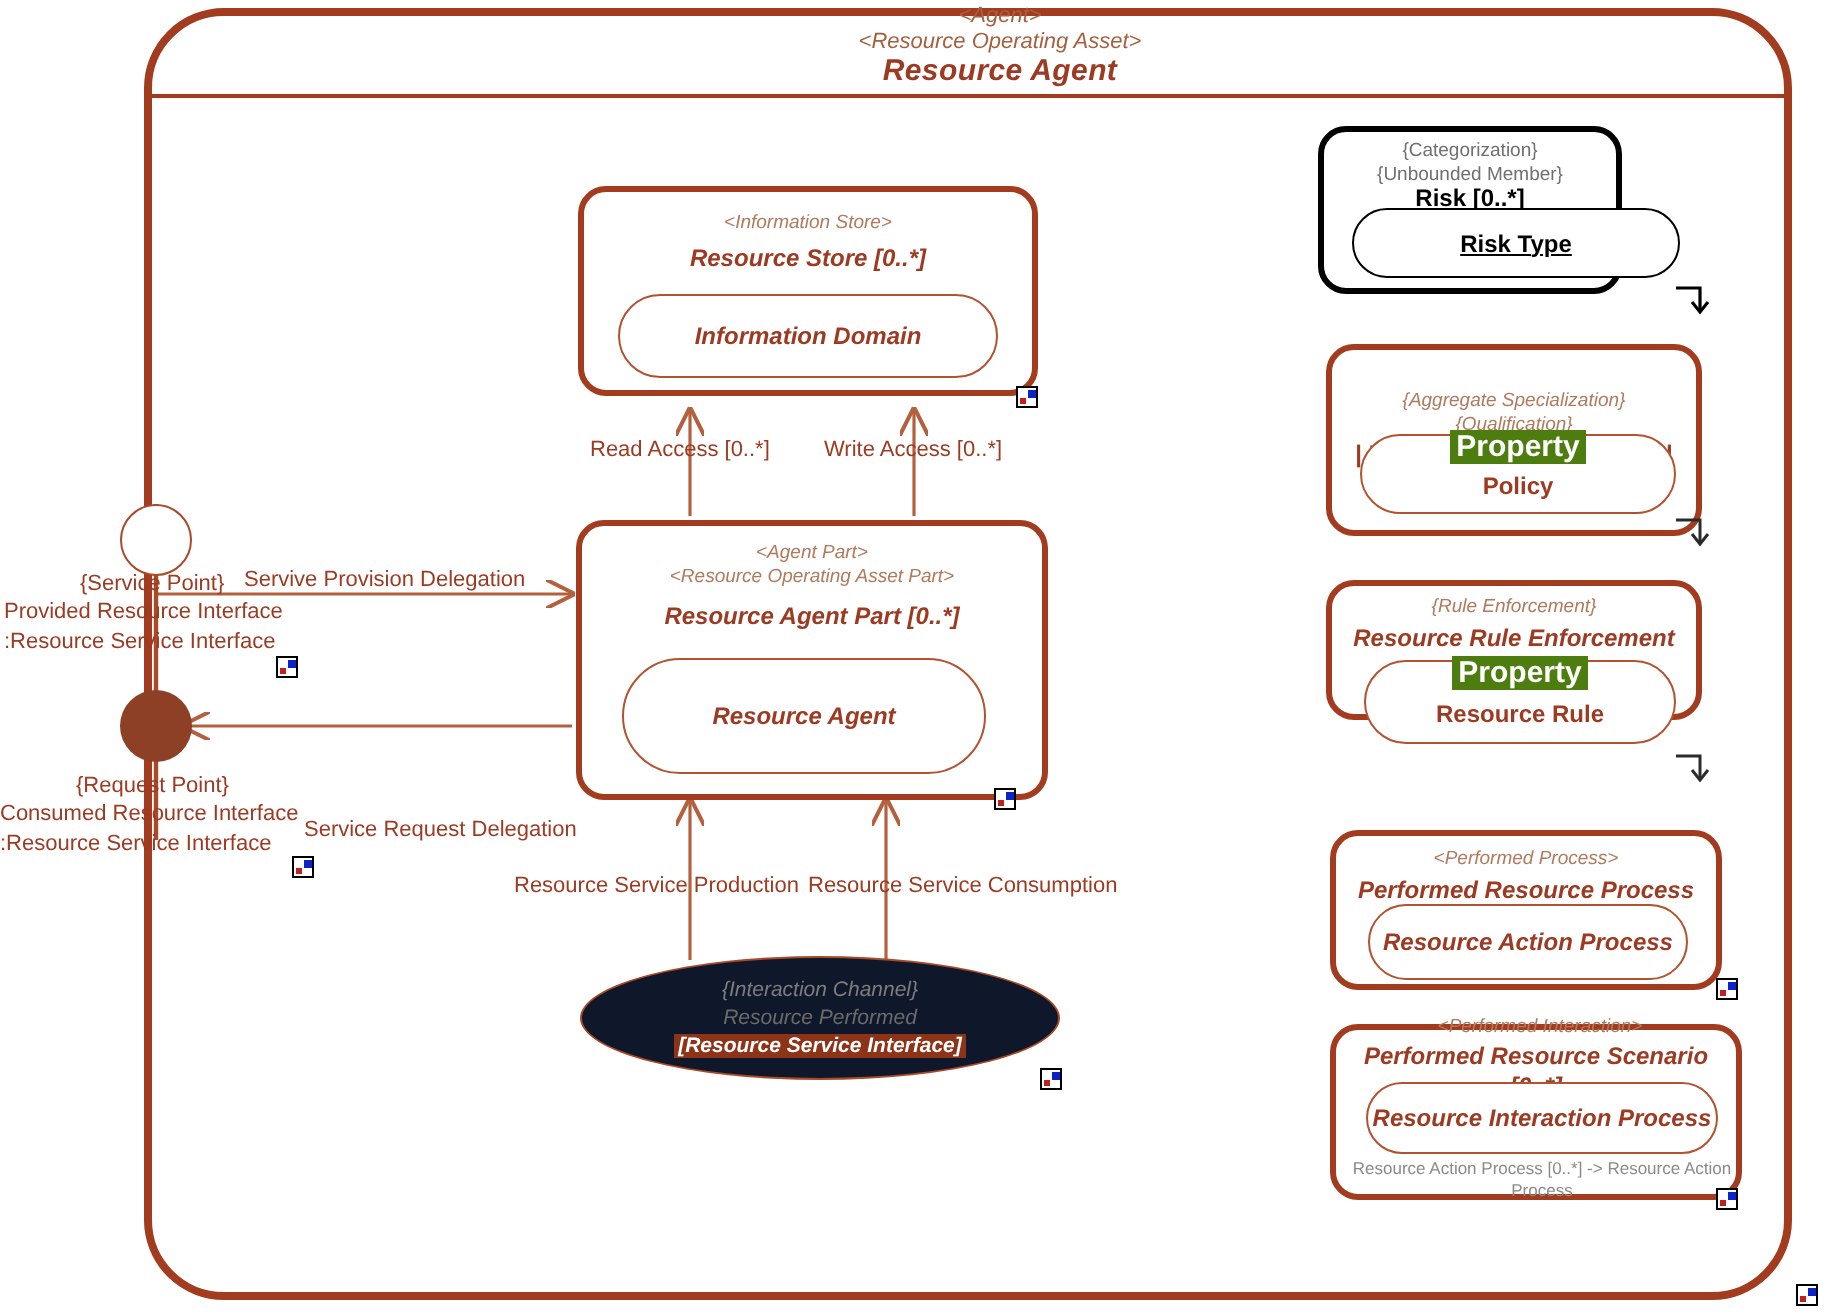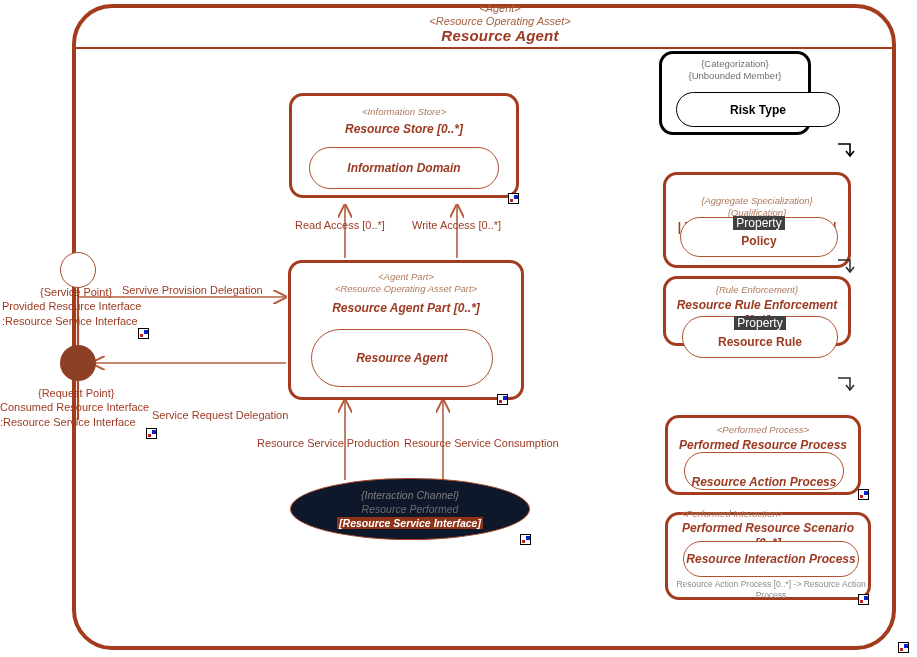--- a/index.html
+++ b/index.html
@@ -39,35 +39,35 @@
   }
   .ebox.black{border:3px solid #000000;border-radius:14px;}
 
   .inner{
     border:1.5px solid #b2522f;
     border-radius:40px;
     background:#ffffff;
     display:flex;align-items:center;justify-content:center;
     text-align:center;
   }
-  .inner.black{border:1.5px solid #000;}
+  .inner.black{border:1.5px solid #000;text-decoration:underline;}
 
   .st-s{font-size:9.5px;color:#b07a5d;font-style:italic;line-height:1.25;}
   .st-s.blk{color:#6f6f6f;font-style:normal;}
   .nm-s{font-size:12px;font-style:italic;font-weight:bold;color:#9c3a22;line-height:1.25;}
   .nm-s.blk{color:#000;font-style:normal;}
   .nm-u{font-size:12px;font-weight:bold;color:#9c3a22;line-height:1.25;}
   .inner-t{font-size:12px;font-style:italic;font-weight:bold;color:#9c3a22;}
   .inner-t.upr{font-style:normal;}
   .inner-t.blk{color:#000;font-style:normal;}
   .foot-t{font-size:8.5px;color:#8a8a8a;line-height:1.25;}
 
   .prop{
-    display:inline-block;background:#404040;color:#ffffff;
-    font-size:12px;font-weight:normal;padding:0 3px;
+    display:inline-block;background:#4d7c0f;color:#ffffff;
+    font-size:15px;font-weight:bold;padding:0 3px;
   }
 
   
   .ellipse{
     border:1.5px solid #a94a29;border-radius:50%;
     background:#0f172a;text-align:center;
     display:flex;flex-direction:column;align-items:center;justify-content:center;
   }
   .el-st{font-size:10.5px;font-style:italic;color:#7d7d7d;line-height:1.3;}
   .el-nm{font-size:10.5px;font-style:italic;color:#6b6b6b;line-height:1.3;}
@@ -188,23 +188,24 @@
 
   <div class="abs noteicon" style="left:138px;top:328px;">
       <i></i>
       <i class="r"></i>
     </div>
   <div class="abs noteicon" style="left:146px;top:428px;">
       <i></i>
       <i class="r"></i>
     </div>
 
-  <div class="abs ebox black" style="left:659px;top:51px;width:152px;height:84px;">
+  <div class="abs ebox black" style="left:659px;top:63px;width:152px;height:84px;">
     <div class="st-s blk" style="margin-top:4px;">{Categorization}</div>
     <div class="st-s blk">{Unbounded Member}</div>
+    <div class="nm-s blk" style="margin-top:-2px;">Risk [0..*]</div>
     <div class="inner black abs" style="left:14px;top:38px;width:164px;height:35px;">
       <span class="inner-t blk">Risk Type</span>
     </div>
   </div>
   <svg class="abs" style="left:836px;top:142px;width:22px;height:22px;">
     <path d="M2,2 L14,2 L14,13" fill="none" stroke="#000" stroke-width="1.6"></path>
     <path d="M10,9 L14,14 L18,9" fill="none" stroke="#000" stroke-width="1.6"></path>
   </svg>
 
   <div class="abs ebox" style="left:663px;top:172px;width:188px;height:96px;">
@@ -214,54 +215,54 @@
     <div class="inner abs" style="left:14px;top:42px;width:158px;height:40px;flex-direction:column;">
       <span class="prop" style="margin-top:-10px;">Property</span>
       <span class="inner-t upr" style="margin-top:4px;">Policy</span>
     </div>
   </div>
   <svg class="abs" style="left:836px;top:258px;width:22px;height:22px;">
     <path d="M2,2 L14,2 L14,13" fill="none" stroke="#2b2b2b" stroke-width="1.5"></path>
     <path d="M10,9 L14,14 L18,9" fill="none" stroke="#2b2b2b" stroke-width="1.5"></path>
   </svg>
 
-  <div class="abs ebox" style="left:663px;top:276px;width:188px;height:70px;">
+  <div class="abs ebox" style="left:663px;top:290px;width:188px;height:70px;">
     <div class="st-s" style="margin-top:5px;">{Rule Enforcement}</div>
     <div class="nm-s" style="margin-top:2px;">Resource Rule Enforcement [0..*]</div>
     <div class="inner abs" style="left:16px;top:37px;width:156px;height:42px;flex-direction:column;">
       <span class="prop" style="margin-top:-10px;">Property</span>
       <span class="inner-t upr" style="margin-top:5px;">Resource Rule</span>
     </div>
   </div>
   <svg class="abs" style="left:836px;top:376px;width:22px;height:22px;">
     <path d="M2,2 L14,2 L14,13" fill="none" stroke="#2b2b2b" stroke-width="1.5"></path>
     <path d="M10,9 L14,14 L18,9" fill="none" stroke="#2b2b2b" stroke-width="1.5"></path>
   </svg>
 
   <div class="abs ebox" style="left:665px;top:415px;width:196px;height:80px;">
     <div class="st-s" style="margin-top:6px;">&lt;Performed Process&gt;</div>
     <div class="nm-s" style="margin-top:2px;">Performed Resource Process [0..*]</div>
-    <div class="inner abs" style="left:16px;top:34px;width:160px;height:38px;align-items:flex-end;">
+    <div class="inner abs" style="left:16px;top:34px;width:160px;height:38px;">
       <span class="inner-t">Resource Action Process</span>
     </div>
   </div>
   <div class="abs noteicon" style="left:858px;top:489px;">
       <i></i>
       <i class="r"></i>
     </div>
 
   <div class="abs ebox" style="left:665px;top:512px;width:206px;height:88px;">
     <div class="nm-s" style="margin-top:6px;">Performed Resource Scenario [0..*]</div>
     <div class="inner abs" style="left:15px;top:26px;width:176px;height:36px;">
       <span class="inner-t">Resource Interaction Process</span>
     </div>
     <div class="foot-t abs" style="left:8px;top:64px;width:190px;">Resource Action Process [0..*] -&gt; Resource Action Process</div>
   </div>
 
-  <div class="abs st-s" style="left:662px;top:508px;width:140px;text-align:center;">&lt;Performed Interaction&gt;</div>
+  <div class="abs st-s" style="left:700px;top:508px;width:140px;text-align:center;">&lt;Performed Interaction&gt;</div>
   <div class="abs noteicon" style="left:858px;top:594px;">
       <i></i>
       <i class="r"></i>
     </div>
 
   <div class="abs noteicon" style="left:898px;top:642px;">
       <i></i>
       <i class="r"></i>
     </div>
 

